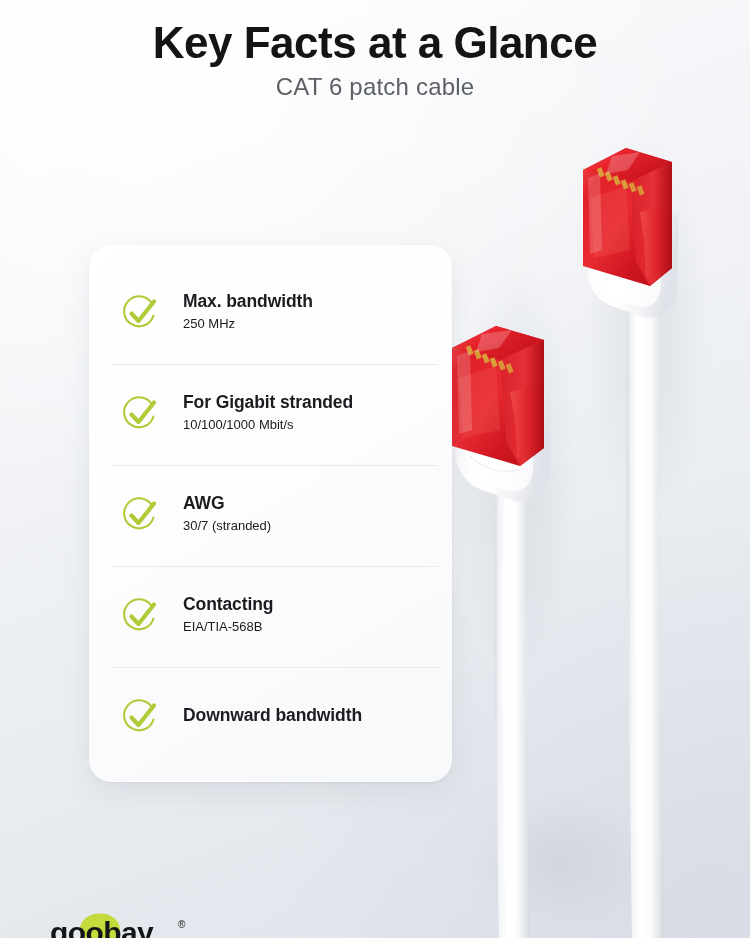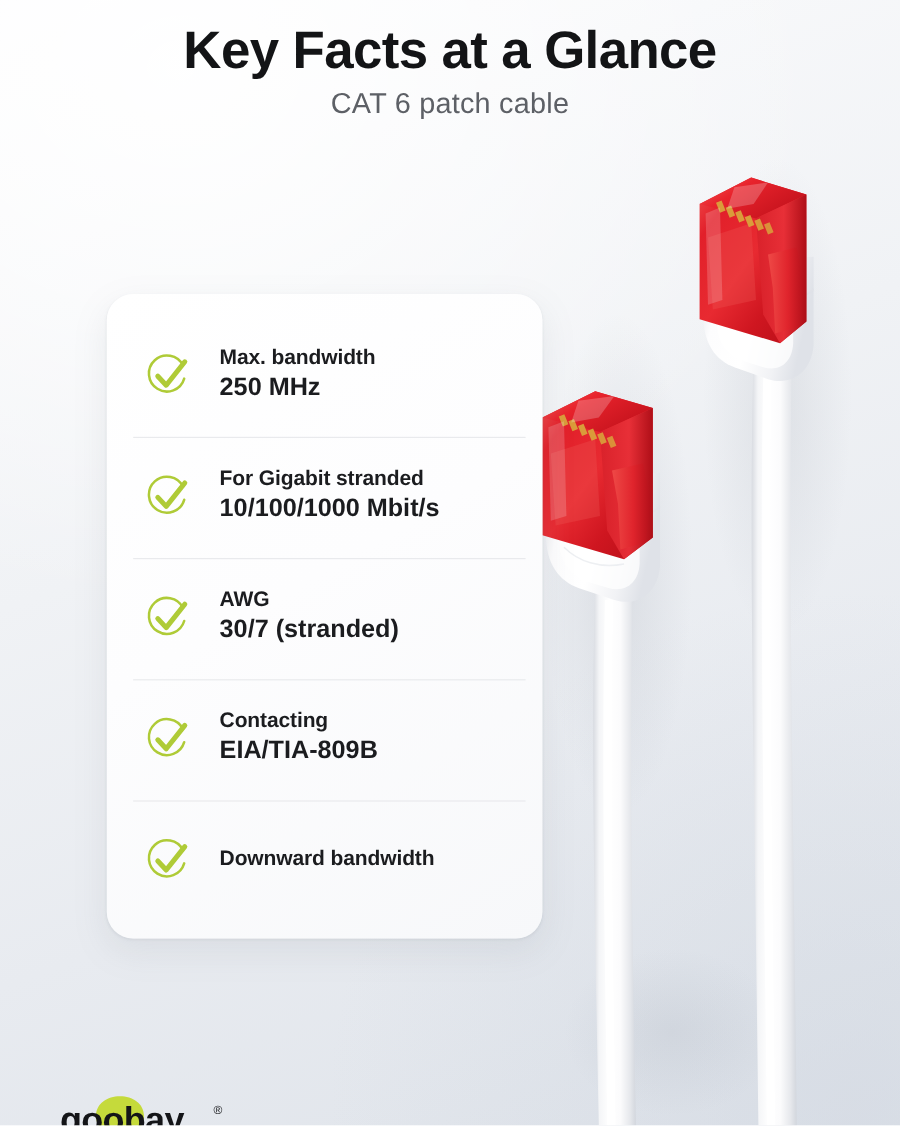--- a/index.html
+++ b/index.html
@@ -124,22 +124,22 @@
 
   .fact-text { line-height: 1.28; }
   .fact-label {
     font-size: 17.5px;
     font-weight: 700;
     color: #1b1c1f;
     letter-spacing: -0.1px;
     white-space: nowrap;
   }
   .fact-value {
-    font-size: 21px;
-    font-weight: 700;
+    font-size: 13px;
+    font-weight: 400;
     color: #1b1c1f;
     letter-spacing: 0px;
     white-space: nowrap;
   }
 
   
   .logo {
     position: absolute;
     left: 50px;
     top: 912px;
@@ -334,21 +334,21 @@
 
     <div class="fact-row">
       <span class="check-icon">
         <svg viewBox="0 0 42 42" xmlns="http://www.w3.org/2000/svg">
           <path d="M33.5 13.5 A 15 15 0 1 0 34.5 24.5" fill="none" stroke="#AFCB37" stroke-width="2.1" stroke-linecap="round"></path>
           <path d="M12.5 22.5 L 19.5 30 L 35 10.5" fill="none" stroke="#AFCB37" stroke-width="4.2" stroke-linecap="round" stroke-linejoin="round"></path>
         </svg>
       </span>
       <span class="fact-text">
         <span class="fact-label">Contacting</span><br>
-        <span class="fact-value">EIA/TIA-809B</span>
+        <span class="fact-value">EIA/TIA-568B</span>
       </span>
     </div>
 
     <div class="fact-row">
       <span class="check-icon">
         <svg viewBox="0 0 42 42" xmlns="http://www.w3.org/2000/svg">
           <path d="M33.5 13.5 A 15 15 0 1 0 34.5 24.5" fill="none" stroke="#AFCB37" stroke-width="2.1" stroke-linecap="round"></path>
           <path d="M12.5 22.5 L 19.5 30 L 35 10.5" fill="none" stroke="#AFCB37" stroke-width="4.2" stroke-linecap="round" stroke-linejoin="round"></path>
         </svg>
       </span>

